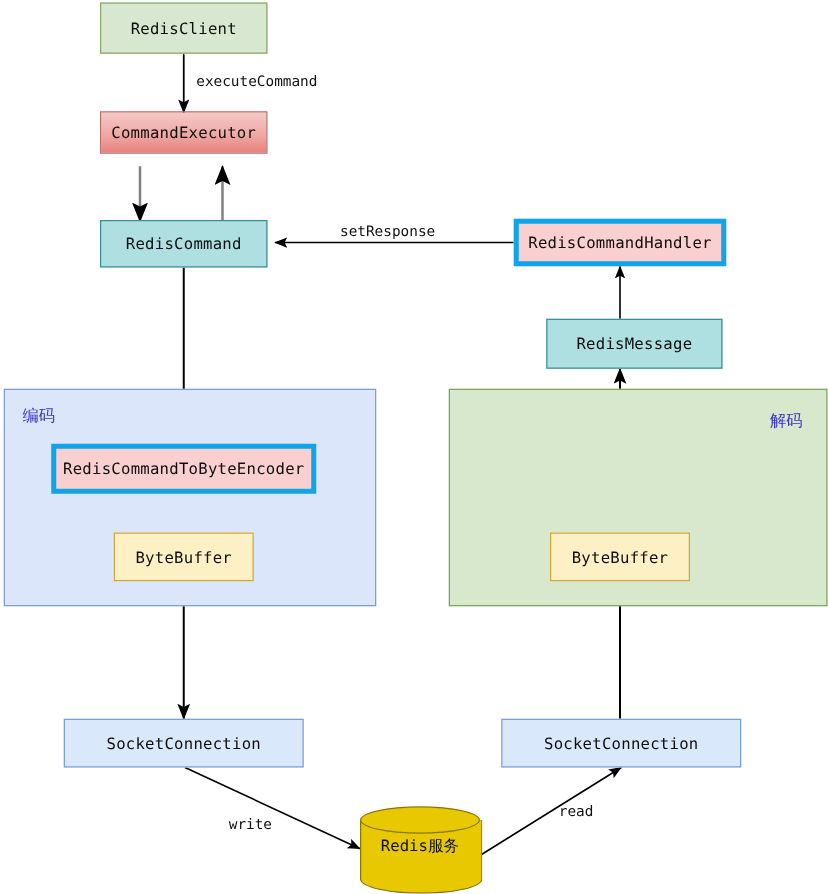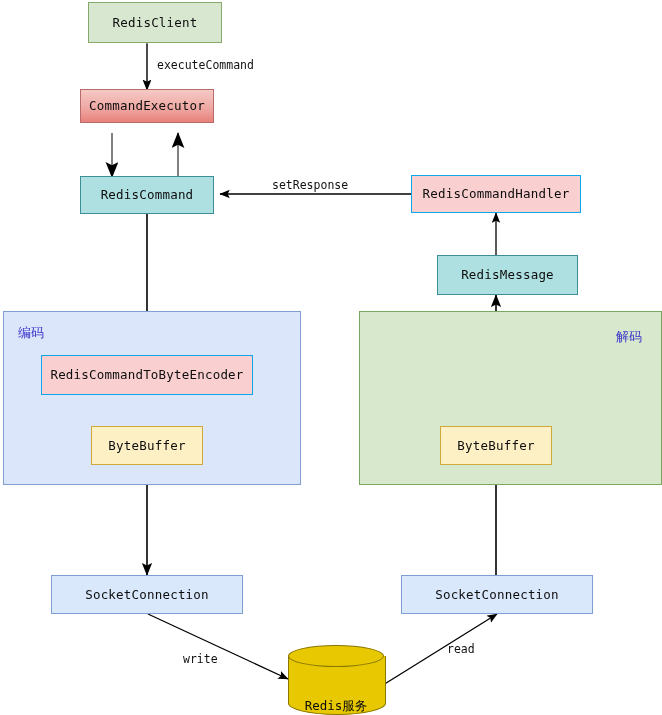--- a/index.html
+++ b/index.html
@@ -24,42 +24,42 @@
   }
   .edge-label{
     position:absolute;font-size:11.5px;color:#111;white-space:nowrap;
     font-family:"DejaVu Sans Mono","Liberation Mono",monospace;
   }
 
   
   .n-green{background:#d8e8d0;border:1px solid #87a96b;}
   .n-red-grad{background:linear-gradient(180deg,#f6c9c5 0%,#efa9a4 55%,#e8817c 100%);border:1px solid #b86b6b;}
   .n-cyan{background:#aee0e2;border:1px solid #3c8f97;}
-  .n-pink{background:#f9cfcf;border:1px solid #0ea5e9;}
+  .n-pink{background:#f9cfcf;border:4px solid #0ea5e9;}
   .n-yellow{background:#fdf0c4;border:1px solid #cfa93b;}
   .n-blue{background:#dae8fc;border:1px solid #7d9fd3;text-align:right;}
 
   .g-blue{background:#dce6fb;border:1px solid #7d9fd3;}
   .g-green{background:#d7e8cd;border:1px solid #7ba85f;}
 
   
   .cyl{position:absolute;}
   .cyl-body{
     position:absolute;left:0;top:11px;width:100%;height:58px;
     background:#e8c800;border-left:1px solid #8a7800;border-right:1px solid #8a7800;
     border-bottom:1px solid #8a7800;
     border-radius:0 0 50% 50%/0 0 20% 20%;
   }
   .cyl-top{
     position:absolute;left:0;top:0;width:100%;height:22px;
     background:#e8c800;border:1px solid #8a7800;border-radius:50%/50%;
     box-sizing:border-box;
   }
   .cyl-text{
-    position:absolute;left:0;top:53px;width:100%;text-align:center;
+    position:absolute;left:0;top:24px;width:100%;text-align:center;
     font-size:12.5px;color:#0d0d0d;
     font-family:"DejaVu Sans Mono","Liberation Mono",monospace;
   }
 </style>
 </head>
 <body>
 
 <div id="canvas">
 
   <svg class="layer" viewBox="0 0 662 715" xmlns="http://www.w3.org/2000/svg">
@@ -124,21 +124,21 @@
       <line x1="383" y1="685" x2="497" y2="614" stroke="#000" stroke-width="1.3" marker-end="url(#ah)"></line>
     </g>
   </svg>
 
   <div class="grp g-blue" style="left:3px;top:311px;width:298px;height:174px;"></div>
   <div class="grp-label" style="left:18px;top:324px;">编码</div>
 
   <div class="grp g-green" style="left:359px;top:311px;width:303px;height:174px;"></div>
   <div class="grp-label" style="left:616px;top:328px;">解码</div>
 
-  <div class="node n-green" style="left:88px;top:2px;width:134px;height:41px;">RedisClient</div>
+  <div class="node n-green" style="left:80px;top:2px;width:134px;height:41px;">RedisClient</div>
 
   <div class="node n-red-grad" style="left:80px;top:89px;width:134px;height:34px;">CommandExecutor</div>
 
   <div class="node n-cyan" style="left:80px;top:176px;width:134px;height:38px;">RedisCommand</div>
 
   <div class="node n-pink" style="left:411px;top:175px;width:170px;height:38px;">RedisCommandHandler</div>
 
   <div class="node n-cyan" style="left:437px;top:255px;width:141px;height:40px;">RedisMessage</div>
 
   <div class="node n-pink" style="left:41px;top:355px;width:212px;height:40px;">RedisCommandToByteEncoder</div>

